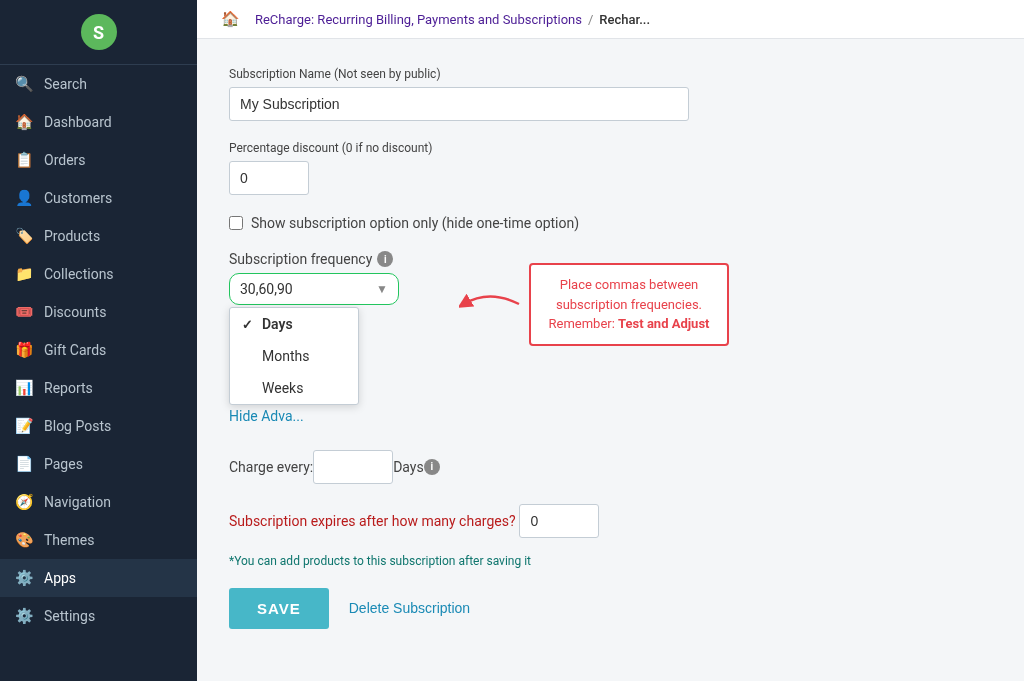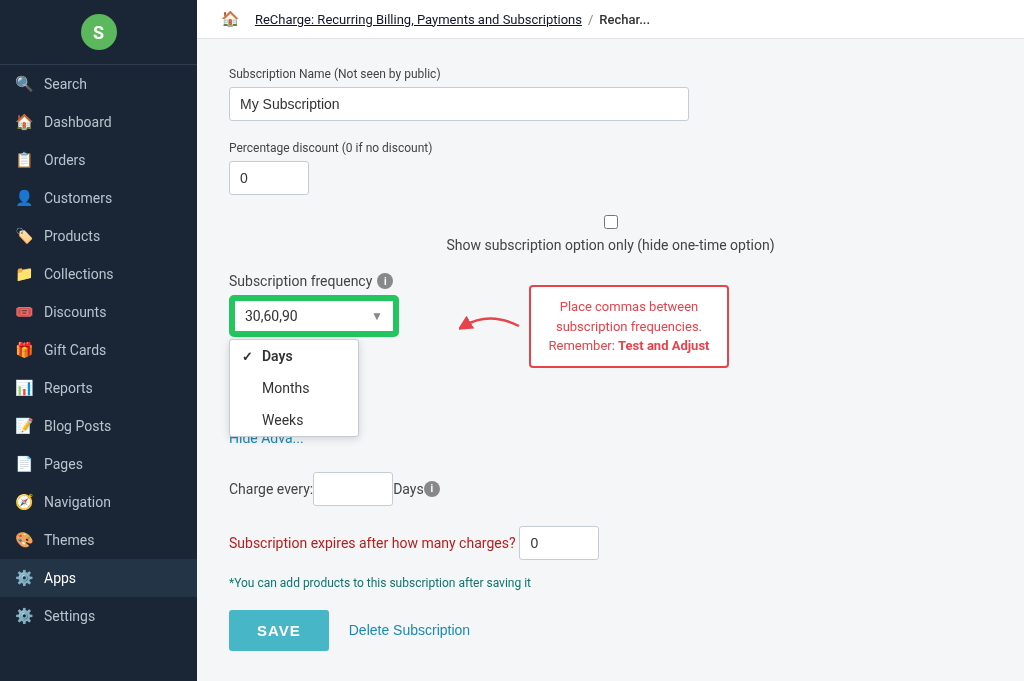--- a/index.html
+++ b/index.html
@@ -60,21 +60,21 @@
       padding: 10px 24px;
       border-bottom: 1px solid #e1e4e8;
       display: flex;
       align-items: center;
       gap: 6px;
       font-size: 13px;
       color: #555;
     }
     .breadcrumb-home { color: #555; font-size: 15px; }
     .breadcrumb-sep { color: #888; }
-    .breadcrumb-text { color: #0f172a; text-decoration: underline; }
+    .breadcrumb-text { color: #4c1d95; }
     .breadcrumb-current { color: #333; font-weight: 500; }
 
     
     .content {
       padding: 28px 32px;
       flex: 1;
     }
     .page-title {
       font-size: 28px;
       font-weight: 400;
@@ -104,21 +104,20 @@
     .input-expire { width: 80px; }
     .input-charge { width: 80px; }
 
     .checkbox-row {
       display: flex;
       align-items: center;
       gap: 8px;
       margin-bottom: 20px;
       font-size: 14px;
       color: #444;
-      flex-direction: column;
     }
     .checkbox-row input[type=checkbox] { width: 14px; height: 14px; }
 
     .freq-section {
       margin-bottom: 10px;
       position: relative;
     }
     .freq-label {
       font-size: 14px;
       color: #444;
@@ -139,22 +138,22 @@
       font-weight: bold;
     }
 
     .freq-row {
       display: flex;
       align-items: flex-start;
       gap: 20px;
       position: relative;
     }
     .freq-input-box {
-      border: 6px solid #22c55e;
-      border-radius: 5px;
+      border: 1px solid #22c55e;
+      border-radius: 10px;
       padding: 7px 10px;
       font-size: 14px;
       color: #333;
       background: white;
       width: 170px;
       display: flex;
       align-items: center;
       justify-content: space-between;
       cursor: pointer;
     }

